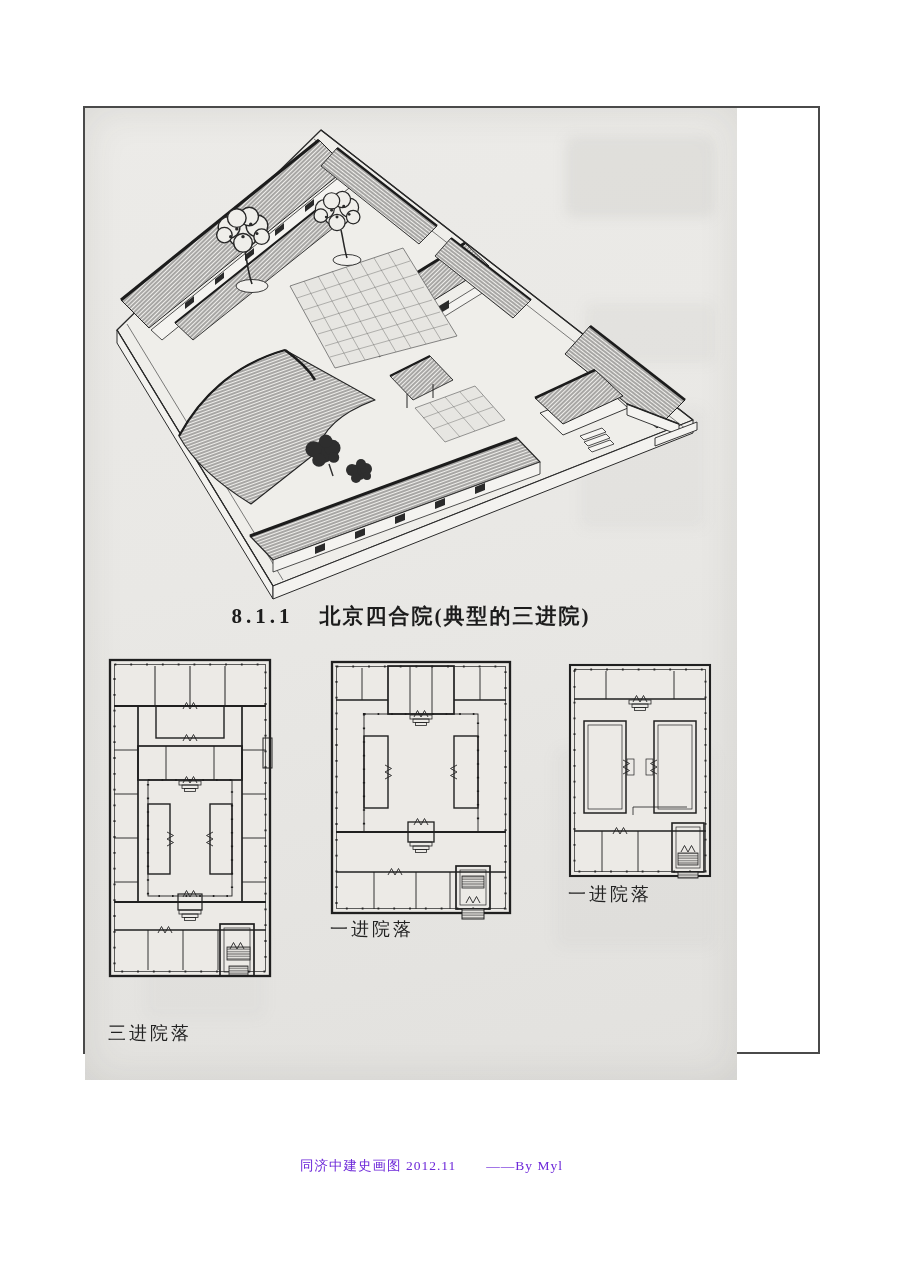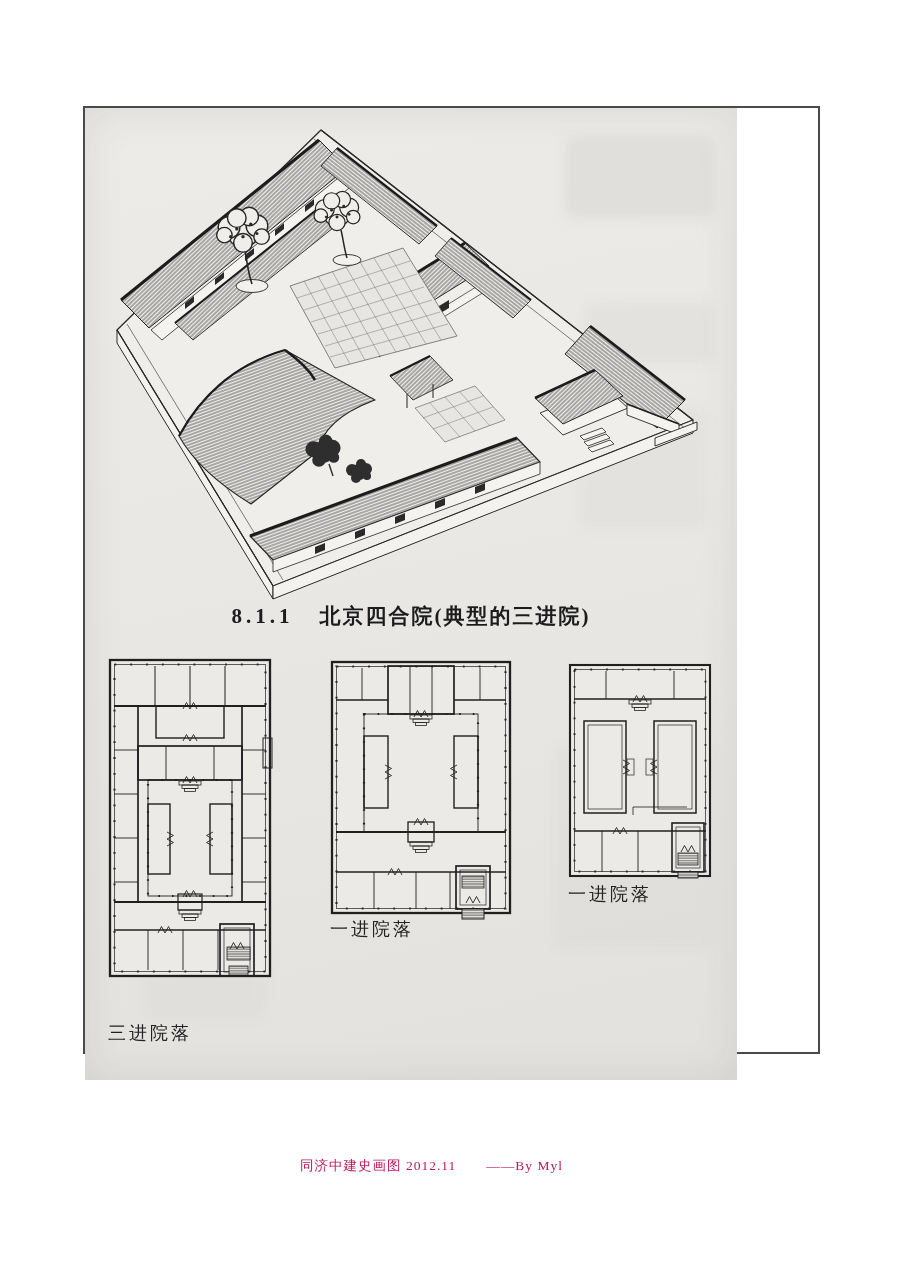--- a/index.html
+++ b/index.html
@@ -14,21 +14,21 @@
   .cap{position:absolute;left:0;width:652px;text-align:center;color:#1c1c1c;
        font-weight:600;font-size:21px;letter-spacing:2px;}
   .cap .no{margin-right:26px;letter-spacing:4px;font-weight:600;}
   .cap1{top:494px;}
   .cap2{top:903px;}
   .plan-label{position:absolute;font-size:18px;color:#222;letter-spacing:3px;}
   .lblA{left:23px;top:913px;width:164px;}
   .lblB{left:245px;top:809px;width:182px;}
   .lblC{left:483px;top:774px;width:144px;}
   .footer{position:absolute;left:0;top:1157px;width:863px;text-align:center;
-          font-size:13.5px;color:#be185d;letter-spacing:1px;}
+          font-size:13.5px;color:#6d28d9;letter-spacing:1px;}
   .footer .by{margin-left:30px;}
 </style>
 </head>
 <body>
 
 <div class="page">
   <div class="frame">
     <div class="scan">
 
       <svg width="652" height="944" viewBox="0 0 652 944">

